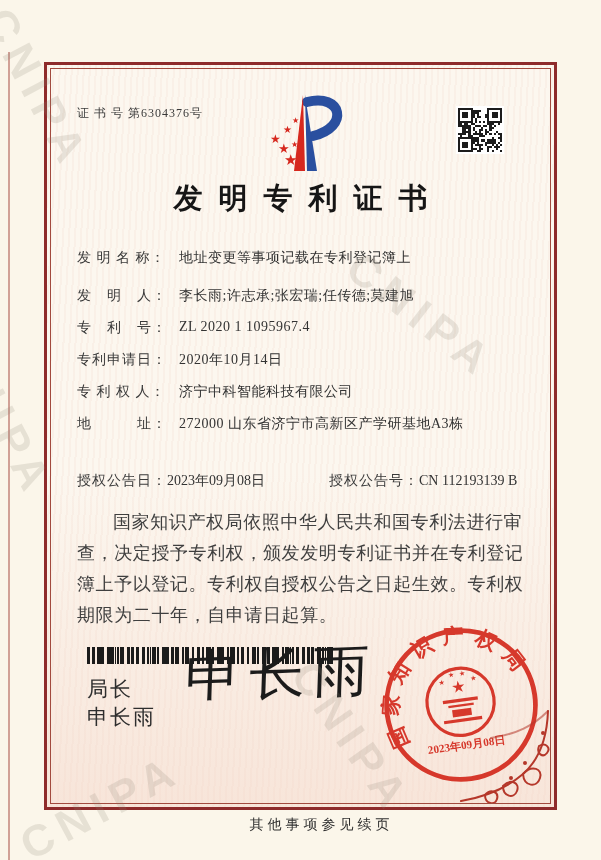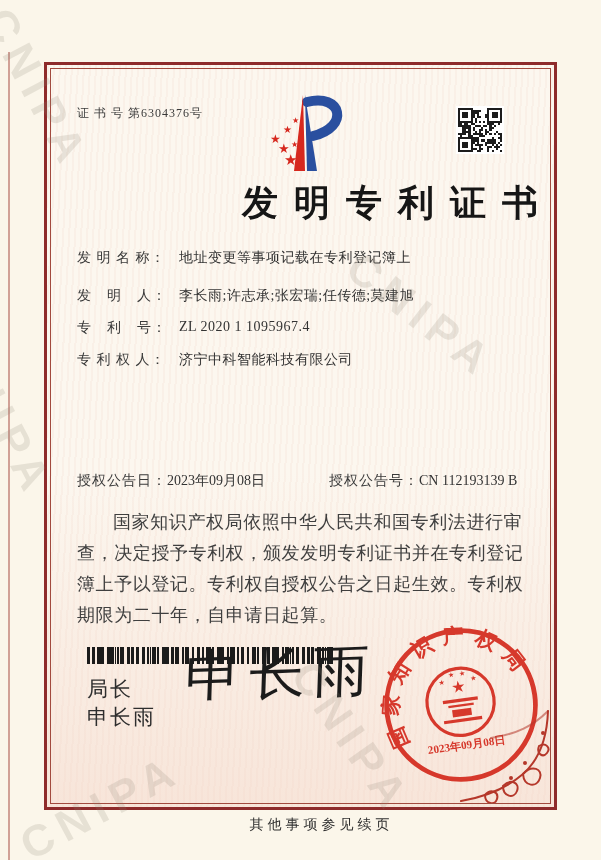--- a/index.html
+++ b/index.html
@@ -26,22 +26,22 @@
       #fcf7ef;
   }
   .frame::after{
     content:"";position:absolute;inset:3px;border:1px solid #a24a3e;pointer-events:none;
   }
   .cert-no{position:absolute;left:30px;top:40px;font-size:12px;letter-spacing:1px;color:#3a3a3a;}
   .logo{position:absolute;left:209px;top:26px;width:96px;height:84px;}
   .qr{position:absolute;left:409px;top:41px;width:48px;height:48px;background:#fff;padding:2px;box-sizing:border-box;}
   .qr svg{width:100%;height:100%;display:block;fill:#1c1c1c;shape-rendering:crispEdges;}
   .title{
-    position:absolute;left:0;top:114px;width:100%;text-align:right;
-    font-size:36px;font-weight:bold;letter-spacing:16px;text-indent:16px;color:#161616;
+    position:absolute;left:0;top:114px;width:100%;text-align:center;
+    font-size:29px;font-weight:bold;letter-spacing:16px;text-indent:16px;color:#161616;
   }
   .rows{position:absolute;left:30px;top:184px;width:450px;font-size:14px;color:#333;}
   .row{margin-bottom:14px;white-space:nowrap;}
   .row:first-child{margin-bottom:20px;}
   .row .lbl{display:inline-block;width:102px;letter-spacing:1px;color:#3a3a3a;vertical-align:top;}
   .row .val{letter-spacing:.5px;color:#333;}
   .grant-row{position:absolute;left:0;top:407px;width:100%;font-size:14px;}
   .grant-left{position:absolute;left:30px;white-space:nowrap;}
   .grant-right{position:absolute;left:282px;white-space:nowrap;}
   .grant-row .lbl{letter-spacing:1px;color:#3a3a3a;}
@@ -364,21 +364,27 @@
       <div class="row">
         <span class="lbl">发 明 名 称：</span><span class="val">地址变更等事项记载在专利登记簿上</span>
       </div>
       <div class="row">
         <span class="lbl">发　明　人：</span><span class="val">李长雨;许志承;张宏瑞;任传德;莫建旭</span>
       </div>
       <div class="row">
         <span class="lbl">专　利　号：</span><span class="val">ZL 2020 1 1095967.4</span>
       </div>
       <div class="row">
+        <span class="lbl">专利申请日：</span><span class="val">2020年10月14日</span>
+      </div>
+      <div class="row">
         <span class="lbl">专 利 权 人：</span><span class="val">济宁中科智能科技有限公司</span>
+      </div>
+      <div class="row">
+        <span class="lbl">地　　　址：</span><span class="val">272000 山东省济宁市高新区产学研基地A3栋</span>
       </div>
     </div>
 
     <div class="grant-row">
       <span class="grant-left">
         <span class="lbl">授权公告日：</span><span class="val">2023年09月08日</span>
       </span>
       <span class="grant-right">
         <span class="lbl">授权公告号：</span><span class="val">CN 112193139 B</span>
       </span>

